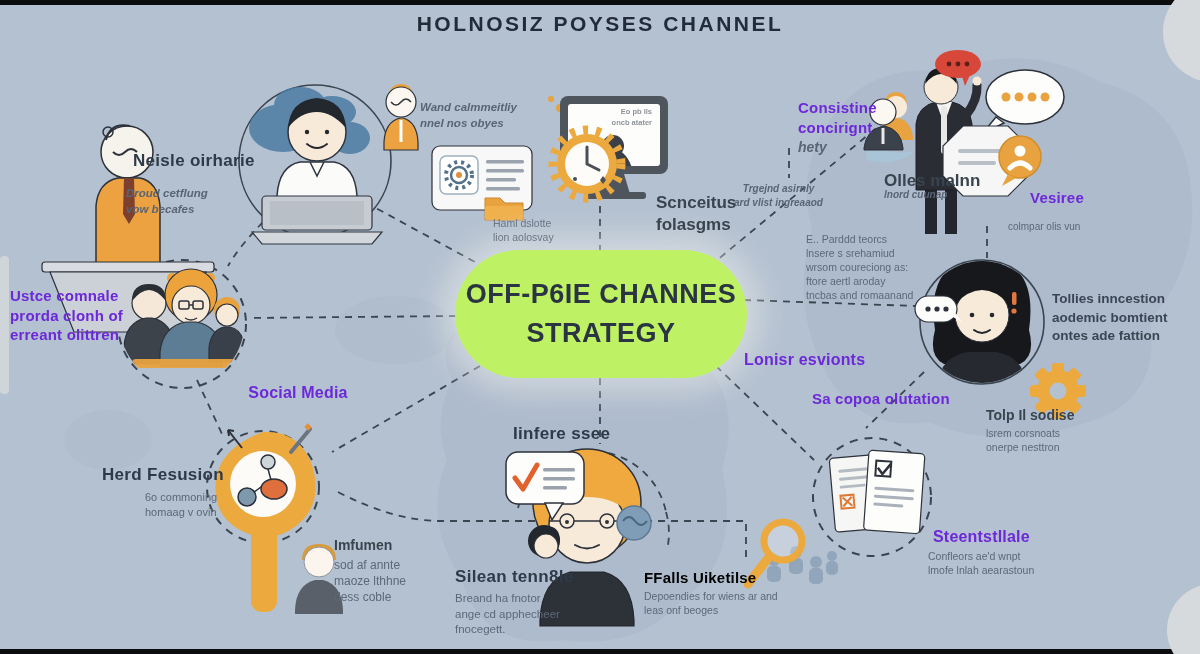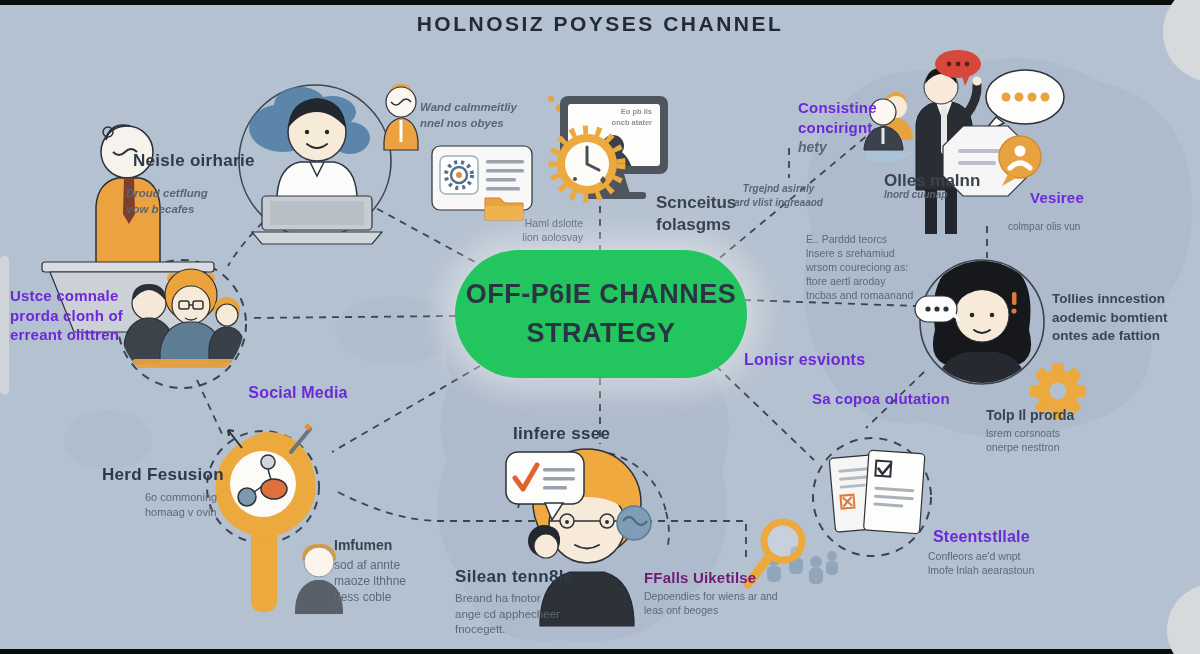--- a/index.html
+++ b/index.html
@@ -17,21 +17,21 @@
   .lbl-md{font-size:15px;font-weight:700;letter-spacing:.2px;color:#6d28d9;}
   .lbl-sm{font-size:17px;font-weight:700;color:#39444f;}
   .sub{font-size:11px;font-weight:500;color:#5d6878;line-height:1.35;}
   .sub-i{font-size:11.5px;font-weight:600;font-style:italic;color:#59播6474;color:#596474;line-height:1.35;}
   .para{font-size:10.5px;font-weight:500;color:#5e6977;line-height:1.34;}
   .tiny{font-size:7.5px;font-weight:600;color:#8d939b;line-height:1.4;text-align:right;}
   #title{left:0;top:12px;width:1200px;text-align:center;font-size:21px;font-weight:800;
          letter-spacing:2.5px;color:#222c39;z-index:3;}
   #center-bubble{
     left:455px;top:250px;width:292px;height:128px;border-radius:64px;
-    background:#22c55e;z-index:2;display:flex;align-items:center;justify-content:center;
+    background:#bef264;z-index:2;display:flex;align-items:center;justify-content:center;
     box-shadow:0 0 30px 14px rgba(233,236,235,.55);
   }
   #center-bubble .ct{
     text-align:center;font-size:27px;font-weight:800;letter-spacing:.5px;
     color:#2b3442;line-height:1.45;white-space:pre-line;
   }
 </style>
 </head>
 <body>
 
@@ -393,36 +393,36 @@
 maoze lthhne
 dess coble</div>
 
 <div class="abs txt lbl-lg" style="left:513px;top:423px;width:140px;">Iinfere ssee</div>
 
 <div class="abs txt lbl-lg" style="left:455px;top:566px;width:170px;">Silean tenn8le</div>
 <div class="abs txt sub" style="left:455px;top:591px;width:175px;font-size:11.5px;">Breand ha fnotor
 ange cd apphecheer
 fnocegett.</div>
 
-<div class="abs txt lbl-md" style="left:644px;top:568px;width:170px;color:#701a75;">FFalls Uiketilse</div>
+<div class="abs txt lbl-md" style="left:644px;top:568px;width:170px;color:#000000;">FFalls Uiketilse</div>
 <div class="abs txt sub" style="left:644px;top:589px;width:195px;font-size:10.5px;">Depoendies for wiens ar and
 leas onf beoges</div>
 
 <div class="abs txt lbl-md" style="left:744px;top:350px;width:160px;font-size:16px;">Lonisr esvionts</div>
 <div class="abs txt lbl-md" style="left:812px;top:389px;width:170px;">Sa copoa olutation</div>
 
 <div class="abs txt lbl-md" style="left:933px;top:527px;width:140px;font-size:16px;">Steentstllale</div>
 <div class="abs txt sub" style="left:928px;top:549px;width:165px;font-size:10.5px;">Confleors ae'd wnpt
 lmofe lnlah aearastoun</div>
 
 <div class="abs txt" style="left:1052px;top:290px;width:135px;font-size:13.5px;font-weight:600;color:#3b4553;line-height:1.38;">Tollies inncestion
 aodemic bomtient
 ontes ade fattion</div>
 
-<div class="abs txt lbl-sm" style="left:986px;top:407px;width:110px;font-size:14px;">Tolp Il prorda</div>
+<div class="abs txt lbl-sm" style="left:986px;top:407px;width:110px;font-size:14px;">Tolp Il sodise</div>
 <div class="abs txt sub" style="left:986px;top:426px;width:110px;font-size:10.5px;">lsrem corsnoats
 onerpe nesttron</div>
 
 <div class="abs txt lbl-md" style="left:798px;top:98px;width:110px;line-height:1.3;">Consistine
 concirignt</div>
 <div class="abs txt sub-i" style="left:798px;top:138px;width:60px;font-size:14px;">hety</div>
 
 <div class="abs txt lbl-sm" style="left:884px;top:170px;width:100px;">Olles malnn</div>
 <div class="abs txt sub-i" style="left:884px;top:188px;width:100px;font-size:10px;">lnord cuunap</div>
 
@@ -435,17 +435,17 @@
 folasgms</div>
 
 <div class="abs txt para" style="left:806px;top:232px;width:115px;">E.. Parddd teorcs
 lnsere s srehamiud
 wrsom coureciong as:
 ftore aertl aroday
 tncbas and romaanand</div>
 
 <div class="abs txt sub-i" style="left:420px;top:100px;width:115px;">Wand calmmeitliy
 nnel nos obyes</div>
-<div class="abs txt sub" style="left:493px;top:216px;width:90px;text-align:right;font-size:10.5px;color:#6b7685;">Haml dslotte
+<div class="abs txt sub" style="left:493px;top:216px;width:90px;text-align:left;font-size:10.5px;color:#6b7685;">Haml dslotte
 lion aolosvay</div>
 
 <div class="abs tiny" style="left:588px;top:107px;width:64px;z-index:3;">Eo pb lls
 oncb atater</div>
 
 </body></html>

